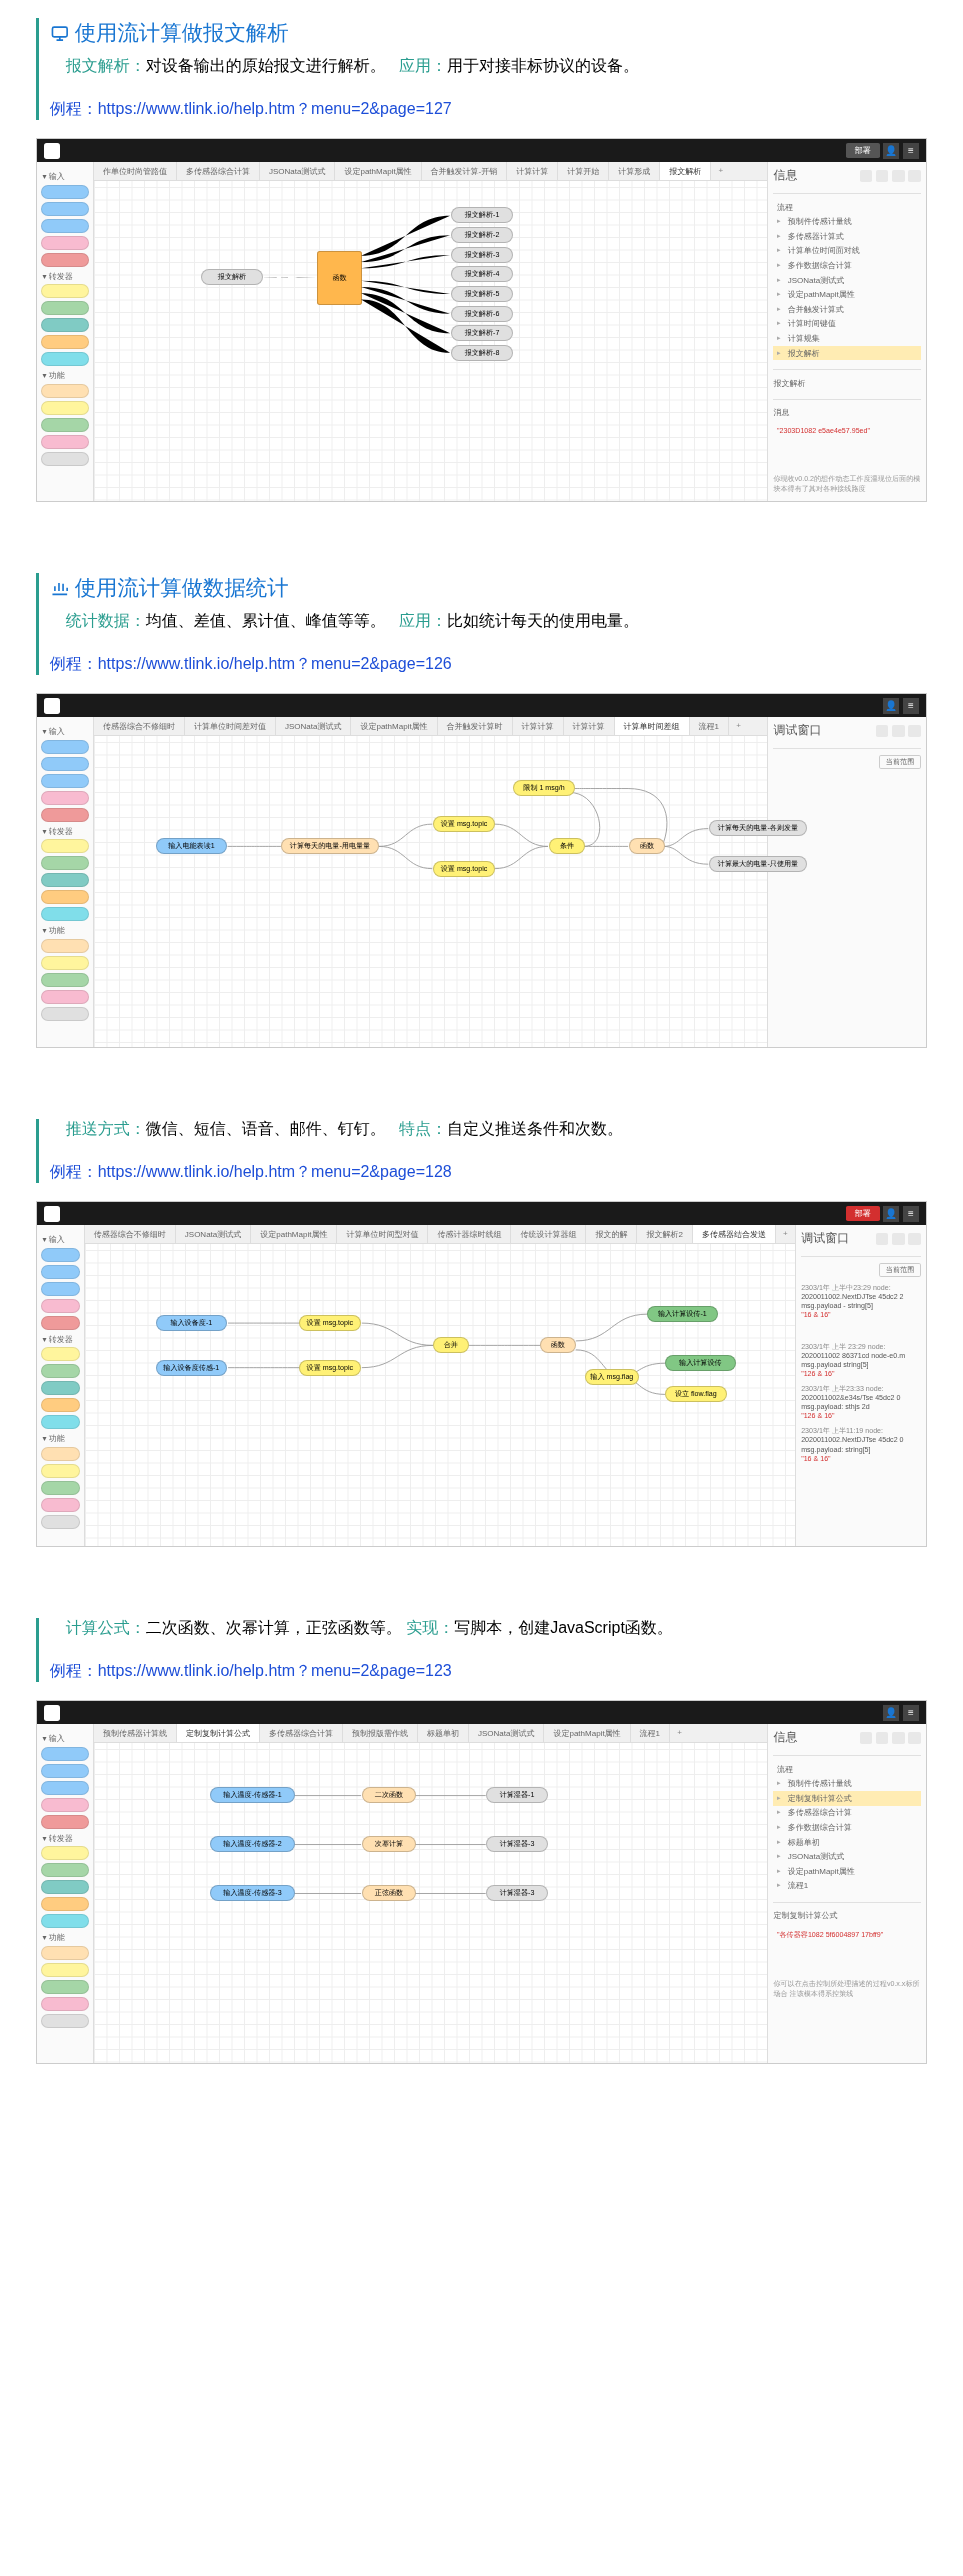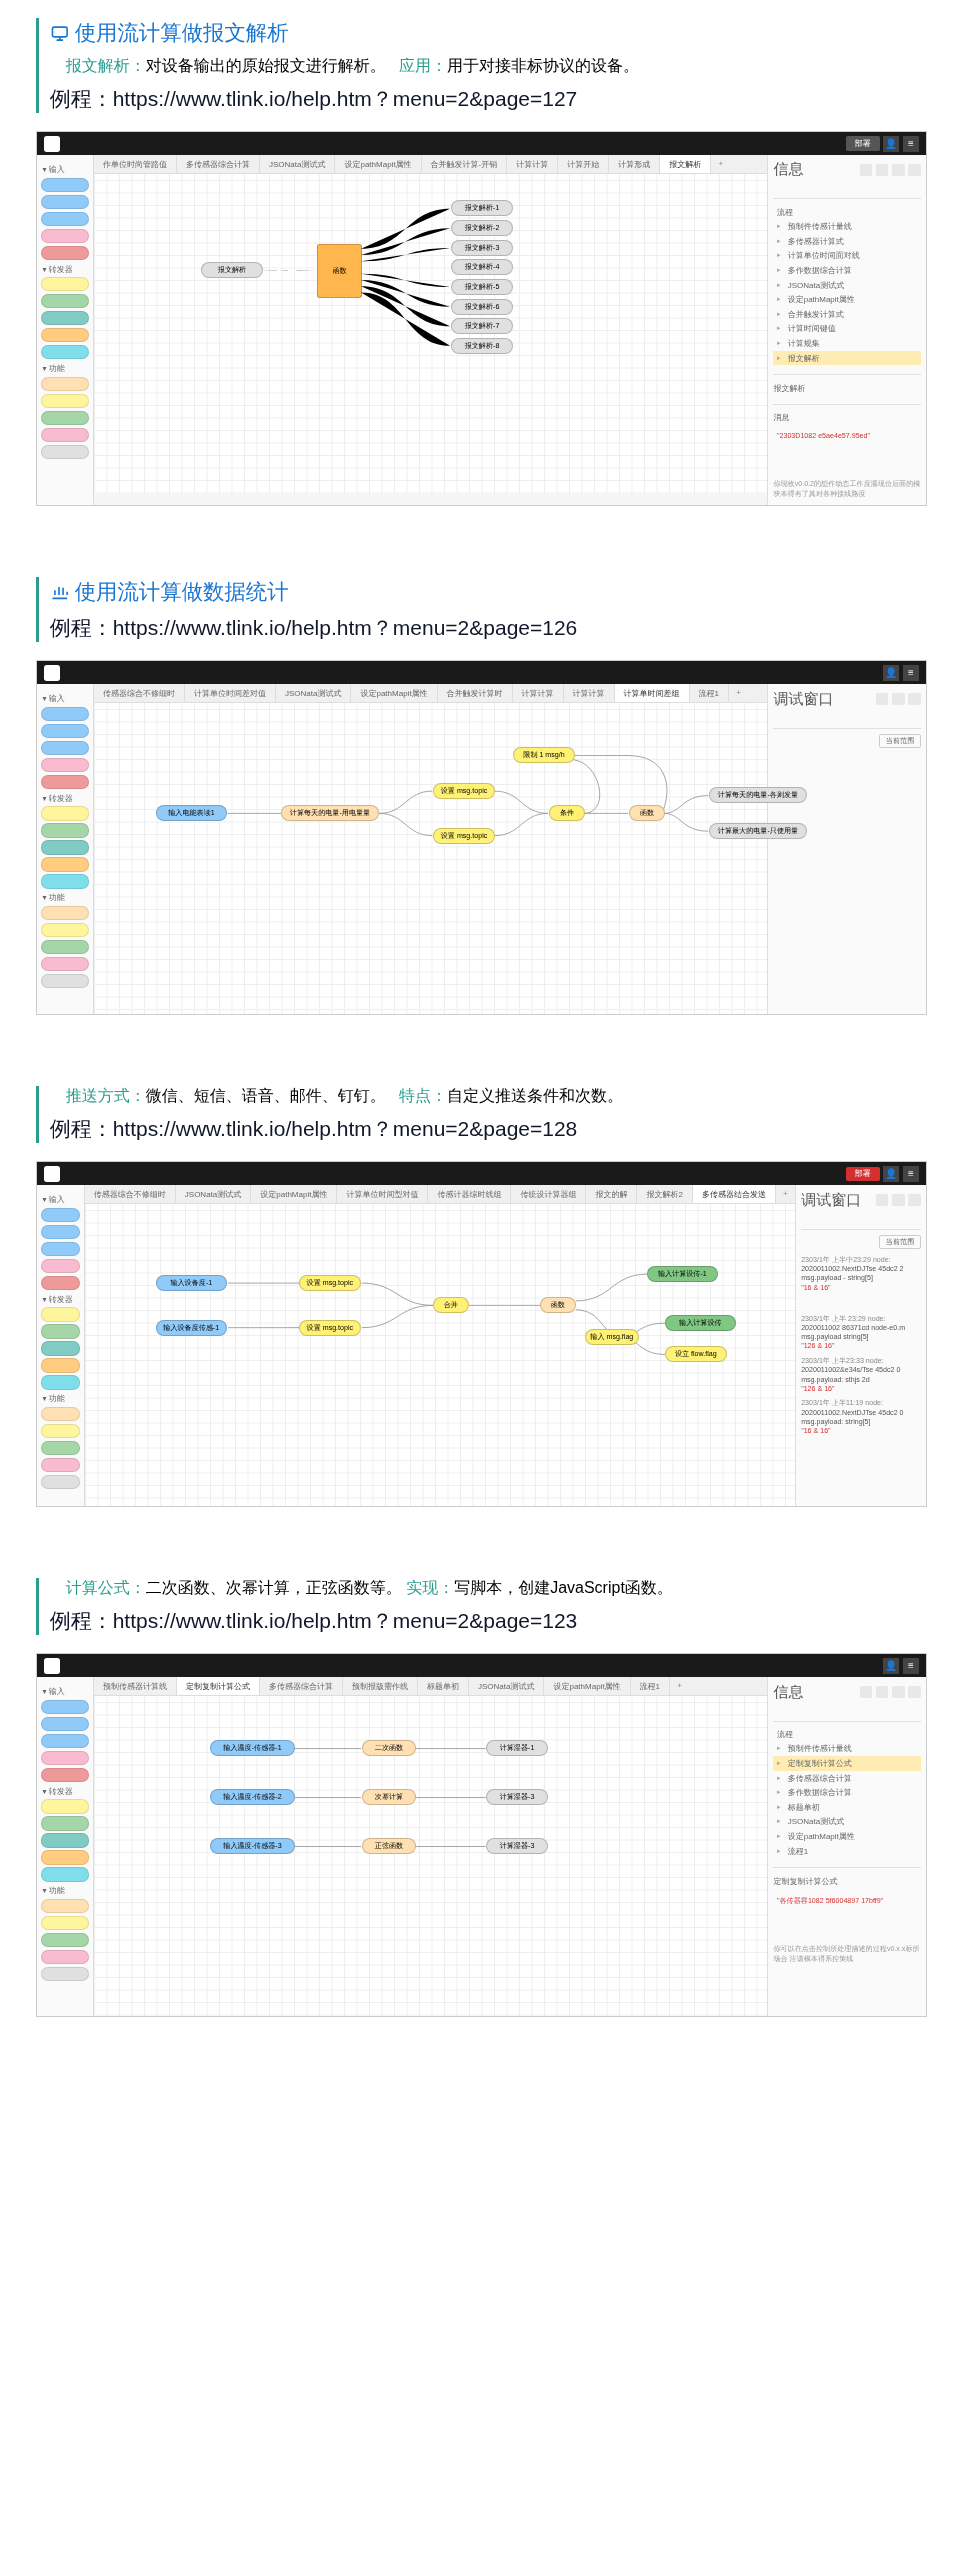--- a/index.html
+++ b/index.html
@@ -3,21 +3,21 @@
 <meta charset="utf-8">
 <style>
 * { margin: 0; padding: 0; box-sizing: border-box; }
 body { font-family: "Microsoft YaHei", Arial, sans-serif; background: #fff; width: 963px; margin: 0 auto; padding: 18px 36px; }
 .section { margin-bottom: 71px; }
 .section-header { border-left: 3.6px solid #2a9d8f; padding-left: 10.7px; margin-bottom: 18px; }
 .section-title { color: #1976d2; font-size: 21.4px; font-weight: normal; display: flex; align-items: center; gap: 5.4px; }
 .section-title .ticon { width: 19.6px; height: 19.6px; }
 .desc-line { font-size: 16px; margin-top: 9px; margin-left: 16px; }
 .kw { color: #2a9d8f; }
-.example-line { font-size: 21px; margin-top: 8px; color: #0f172a; }
+.example-line { font-size: 16px; margin-top: 22px; color: #1d4ed8; }
 
 .app-shot { border: 0.9px solid #ccc; background: #f0f0f0; font-size: 9px; position: relative; }
 .app-topbar { background: #1a1a1a; height: 23px; display: flex; align-items: center; justify-content: space-between; padding: 0 7.1px; }
 .app-topbar .left-logo { width: 16px; height: 16px; background: #fff; border-radius: 2.7px; }
 .app-topbar .right-btns { display: flex; gap: 3.6px; align-items: center; }
 .top-btn { padding: 1.8px 9px; color: #fff; font-size: 8px; border-radius: 1.8px; }
 .top-btn.red { background: #d32f2f; }
 .top-btn.gray { background: #555; }
 .top-icon { width: 16px; height: 16px; background: #444; display: flex; align-items: center; justify-content: center; color: #fff; font-size: 9.8px; }
 
@@ -46,21 +46,21 @@
 .node.sq { border-radius: 2.7px; }
 .n-blue { background: #90caf9; }
 .n-orange { background: #ffb74d; }
 .n-lyellow { background: #fff176; }
 .n-green { background: #81c784; }
 .n-gray { background: #e0e0e0; }
 .n-lorange { background: #ffe0b2; }
 .wire-svg { position: absolute; overflow: visible; pointer-events: none; }
 
 .right-panel { width: 159px; background: #fafafa; border-left: 0.9px solid #ddd; padding: 5.4px; font-size: 8px; }
-.rp-header { display: flex; justify-content: space-between; align-items: center; font-size: 15px; color: #555; margin-bottom: 5.4px; padding-bottom: 19px; border-bottom: 0.9px solid #e0e0e0; }
+.rp-header { display: flex; justify-content: space-between; align-items: center; font-size: 12px; color: #555; margin-bottom: 5.4px; padding-bottom: 9px; border-bottom: 0.9px solid #e0e0e0; }
 .rp-header .icons { display: flex; gap: 3.6px; }
 .rp-header .icons span { width: 12.5px; height: 12.5px; background: #e8e8e8; border-radius: 1.8px; }
 .tree-item { padding: 1.8px 0 1.8px 14.3px; color: #666; font-size: 8px; position: relative; }
 .tree-item:before { content: "▸"; position: absolute; left: 3.6px; color: #aaa; font-size: 7.1px; }
 .tree-item.sel { background: #ffecb3; }
 .tree-root { padding: 1.8px 0 1.8px 3.6px; color: #666; }
 .rp-section { margin-top: 9px; border-top: 0.9px solid #e0e0e0; padding-top: 5.4px; }
 .rp-section-title { color: #666; padding: 1.8px 0; }
 .rp-msg { color: #d32f2f; font-size: 7.1px; padding: 3.6px; margin-top: 3.6px; }
 .rp-footer { color: #999; font-size: 7.1px; margin-top: 36px; line-height: 1.4; }
@@ -193,20 +193,24 @@
   </div>
 </div>
 
 <div class="section">
   <div class="section-header">
     <div class="section-title">
       <svg class="ticon" viewBox="0 0 24 24" fill="none" stroke="#1976d2" stroke-width="2">
           <path d="M3 20h18M6 16v-6M11 16V6M16 16v-9M21 16v-4"></path>
         </svg>
       <span>使用流计算做数据统计</span>
+    </div>
+    <div class="desc-line">
+      <span class="kw">统计数据：</span><span>均值、差值、累计值、峰值等等。</span>
+      &nbsp;&nbsp;<span class="kw">应用：</span><span>比如统计每天的使用电量。</span>
     </div>
     <div class="example-line">
       <span>例程：</span><span>https://www.tlink.io/help.htm？menu=2&amp;page=126</span>
     </div>
   </div>
 
   <div class="app-shot">
     <div class="app-topbar">
       <div class="left-logo"></div>
       <div class="right-btns">

